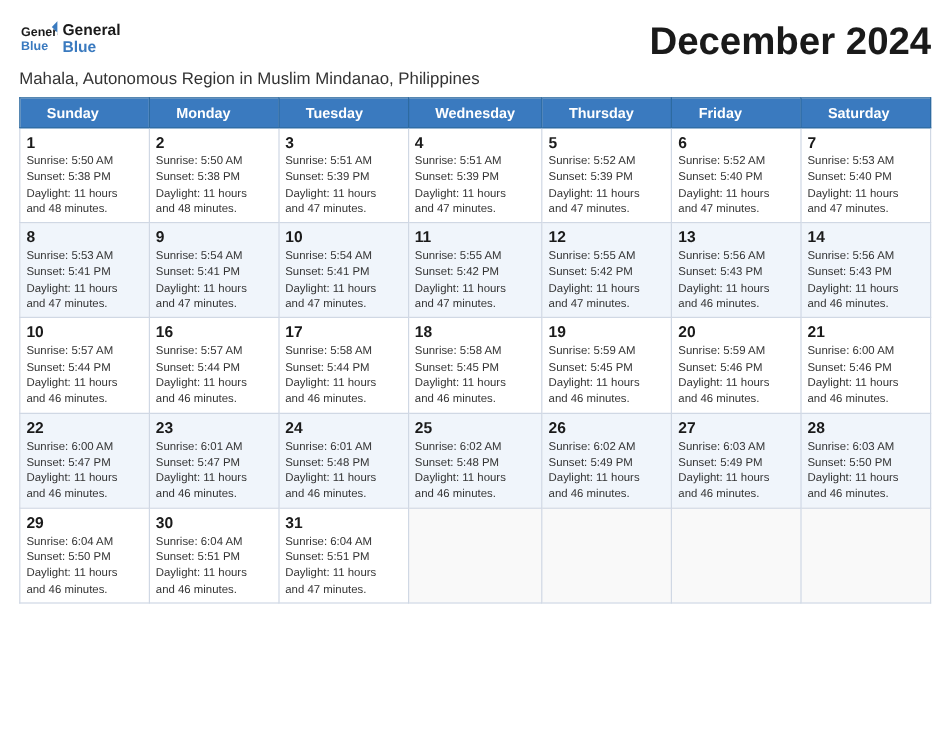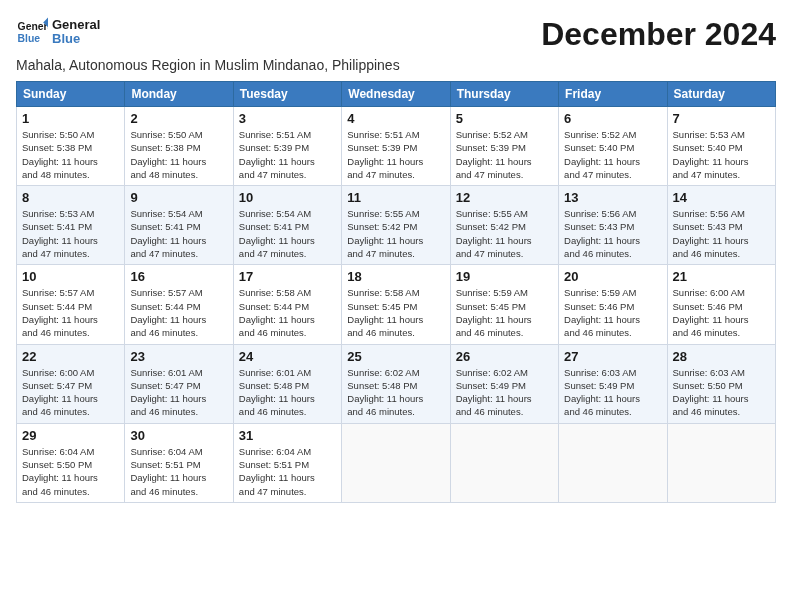--- a/index.html
+++ b/index.html
@@ -39,21 +39,21 @@
     }
     table {
       width: 100%;
       border-collapse: collapse;
       font-size: 10px;
     }
     thead tr th {
       background-color: #3a7abf;
       color: #fff;
       text-align: left;
-      padding: 5px 6px;
+      padding: 5px 22px;
       font-size: 12px;
       font-weight: bold;
       border: 1px solid #2d6aa0;
     }
     tbody tr td {
       vertical-align: top;
       padding: 4px 5px;
       border: 1px solid #d0d8e4;
       background: #fff;
       min-height: 70px;

